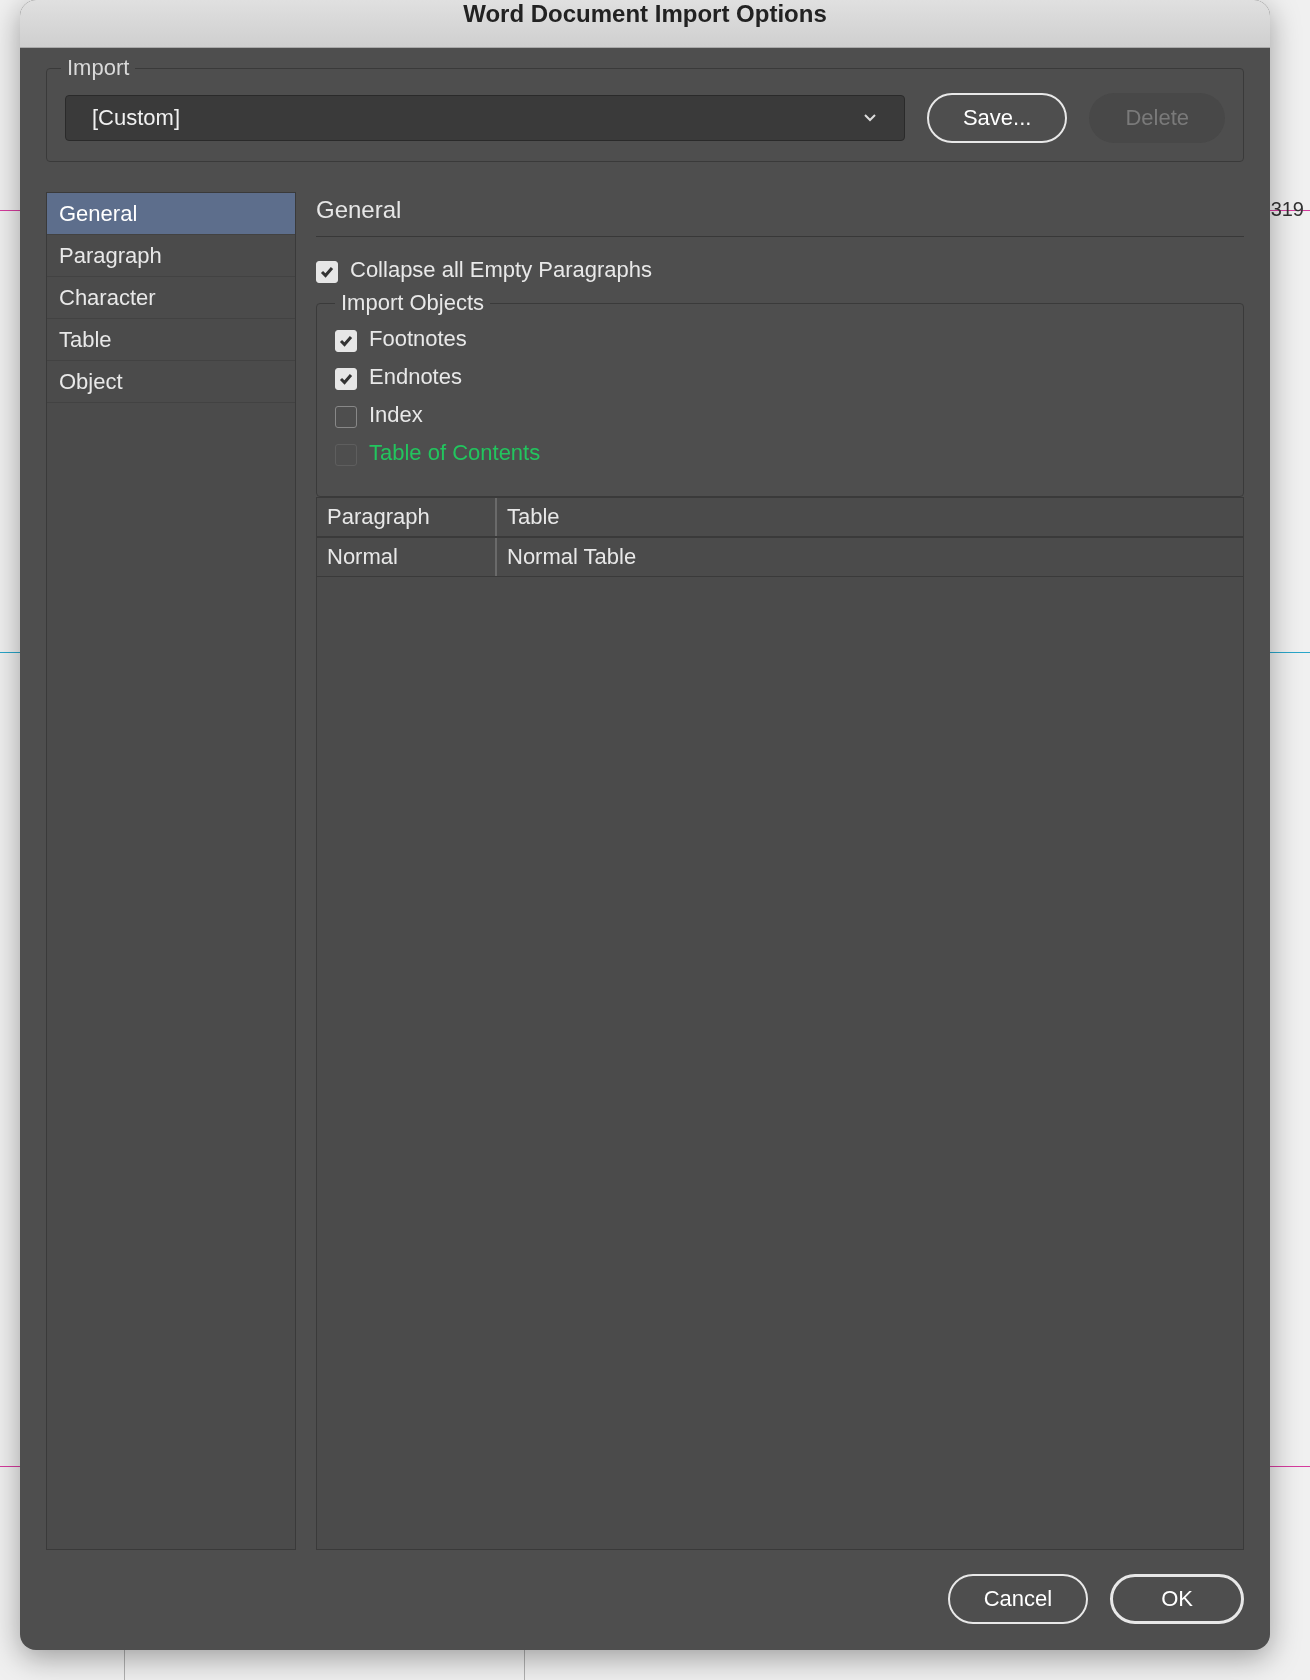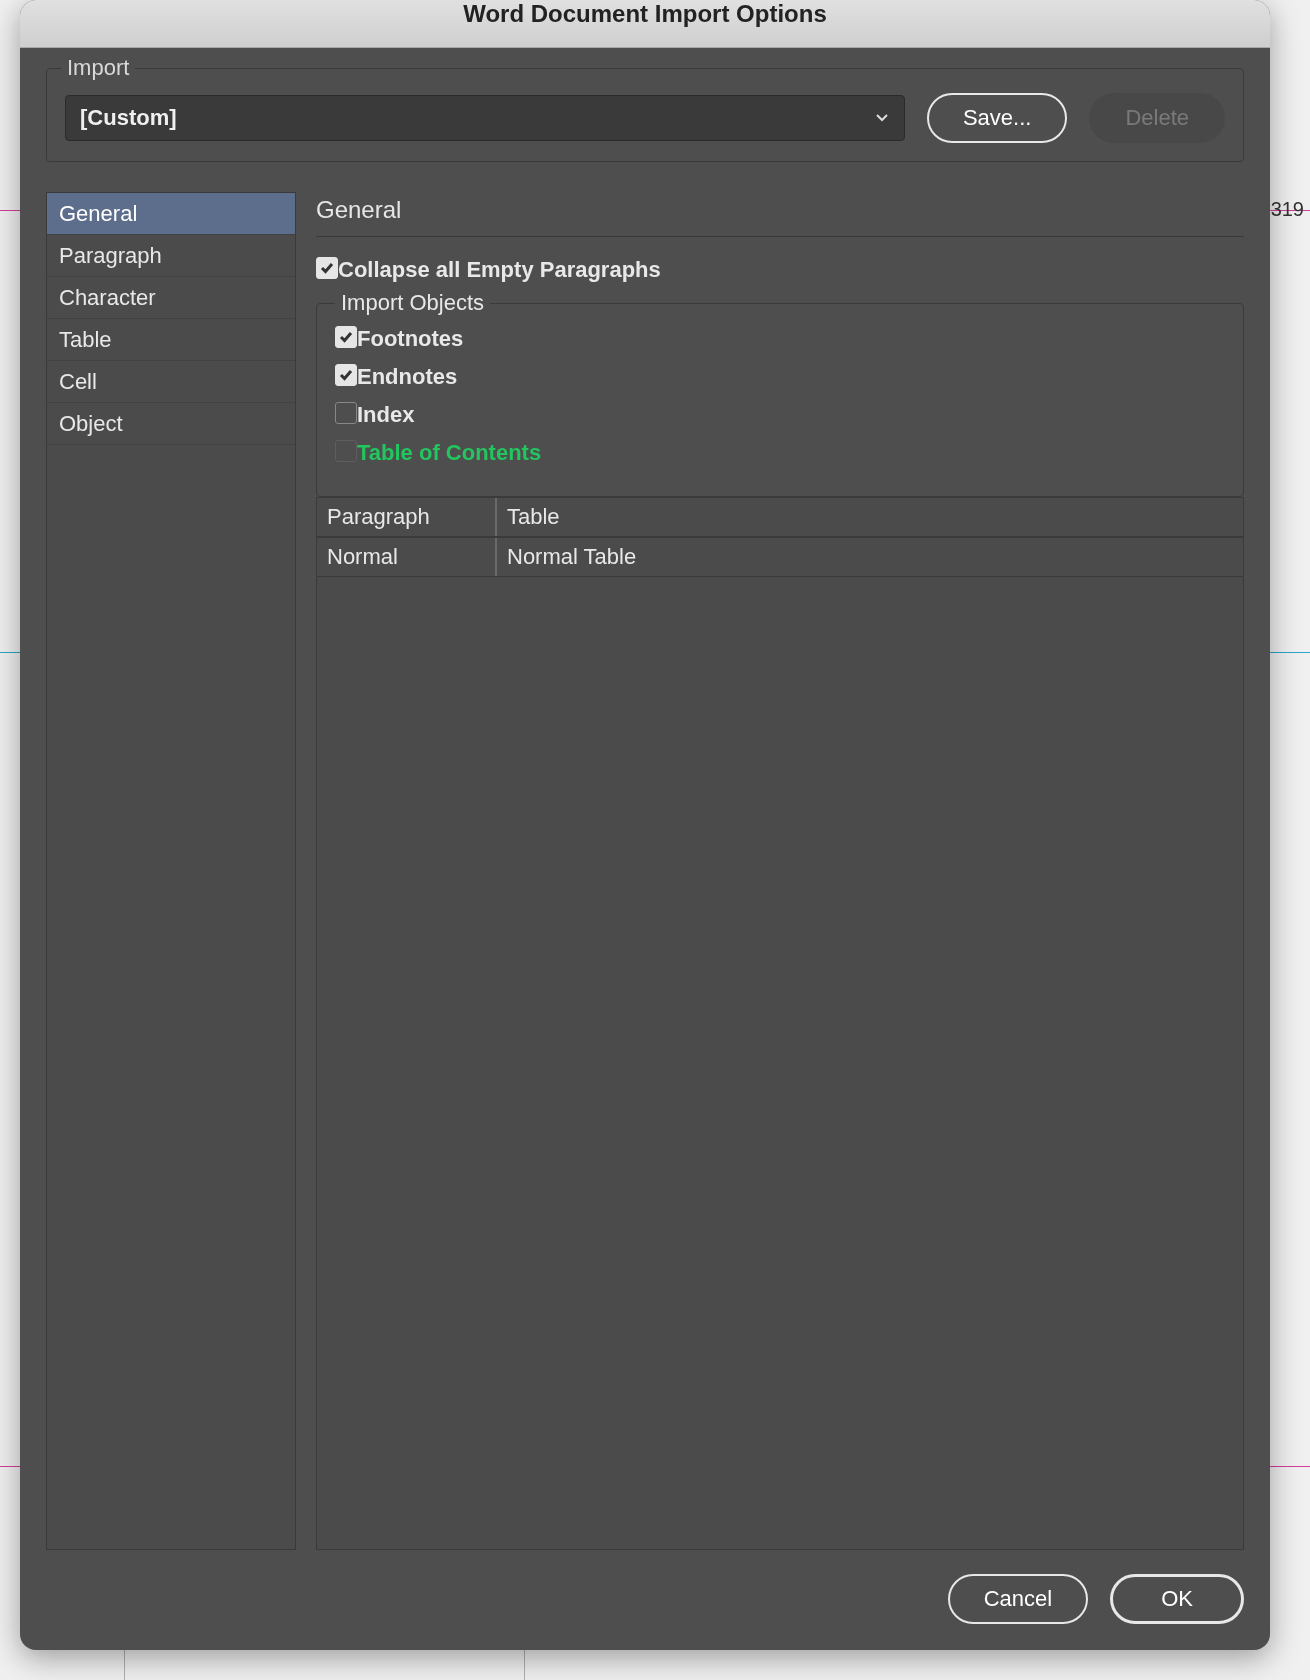--- a/index.html
+++ b/index.html
@@ -70,24 +70,23 @@
 }
 .select {
   flex: 1;
   height: 46px;
   background: #3a3a3a;
   border: 1px solid #2a2a2a;
   border-radius: 4px;
   display: flex;
   align-items: center;
   justify-content: space-between;
-  padding: 0 14px;
+  padding: 0 26px;
   color: #f0f0f0;
   cursor: pointer;
-  font-weight: bold;
 }
 .select svg { width: 16px; height: 16px; }
 .pill-btn {
   height: 50px;
   border-radius: 28px;
   border: 2px solid #e8e8e8;
   background: transparent;
   color: #fff;
   font-size: 22px;
   padding: 0 34px;
@@ -139,21 +138,21 @@
   flex-direction: column;
   min-height: 0;
 }
 .panel-title {
   font-size: 24px;
   color: #e6e6e6;
   padding: 4px 0 12px 0;
 }
 .panel-sep { border: none; border-top: 1px solid #383838; margin-bottom: 20px; }
 
-.check-row { display: flex; align-items: flex-start; margin-bottom: 12px; font-weight: bold; }
+.check-row { display: flex; align-items: flex-end; gap: 12px; margin-bottom: 12px; }
 .checkbox {
   width: 22px; height: 22px; border-radius: 3px;
   border: 1px solid #888; display: inline-flex; align-items:center; justify-content:center;
   background: #4e4e4e;
 }
 .checkbox.checked { background: #e6e6e6; border-color:#e6e6e6; }
 .checkbox.checked svg { width: 16px; height: 16px; }
 .checkbox.disabled { border-color:#6a6a6a; opacity:.6; }
 .check-label.disabled { color: #22c55e; }
 
@@ -237,23 +236,20 @@
           <div class="sidebar-item">
             <span>Paragraph</span>
           </div>
           <div class="sidebar-item">
             <span>Character</span>
           </div>
           <div class="sidebar-item">
             <span>Table</span>
           </div>
           <div class="sidebar-item">
-            <span>Cell</span>
-          </div>
-          <div class="sidebar-item">
             <span>Object</span>
           </div>
         </div>
 
       <div class="panel">
         <div class="panel-title">General</div>
         <hr class="panel-sep">
 
         <div class="check-row">
           <span class="checkbox checked">

